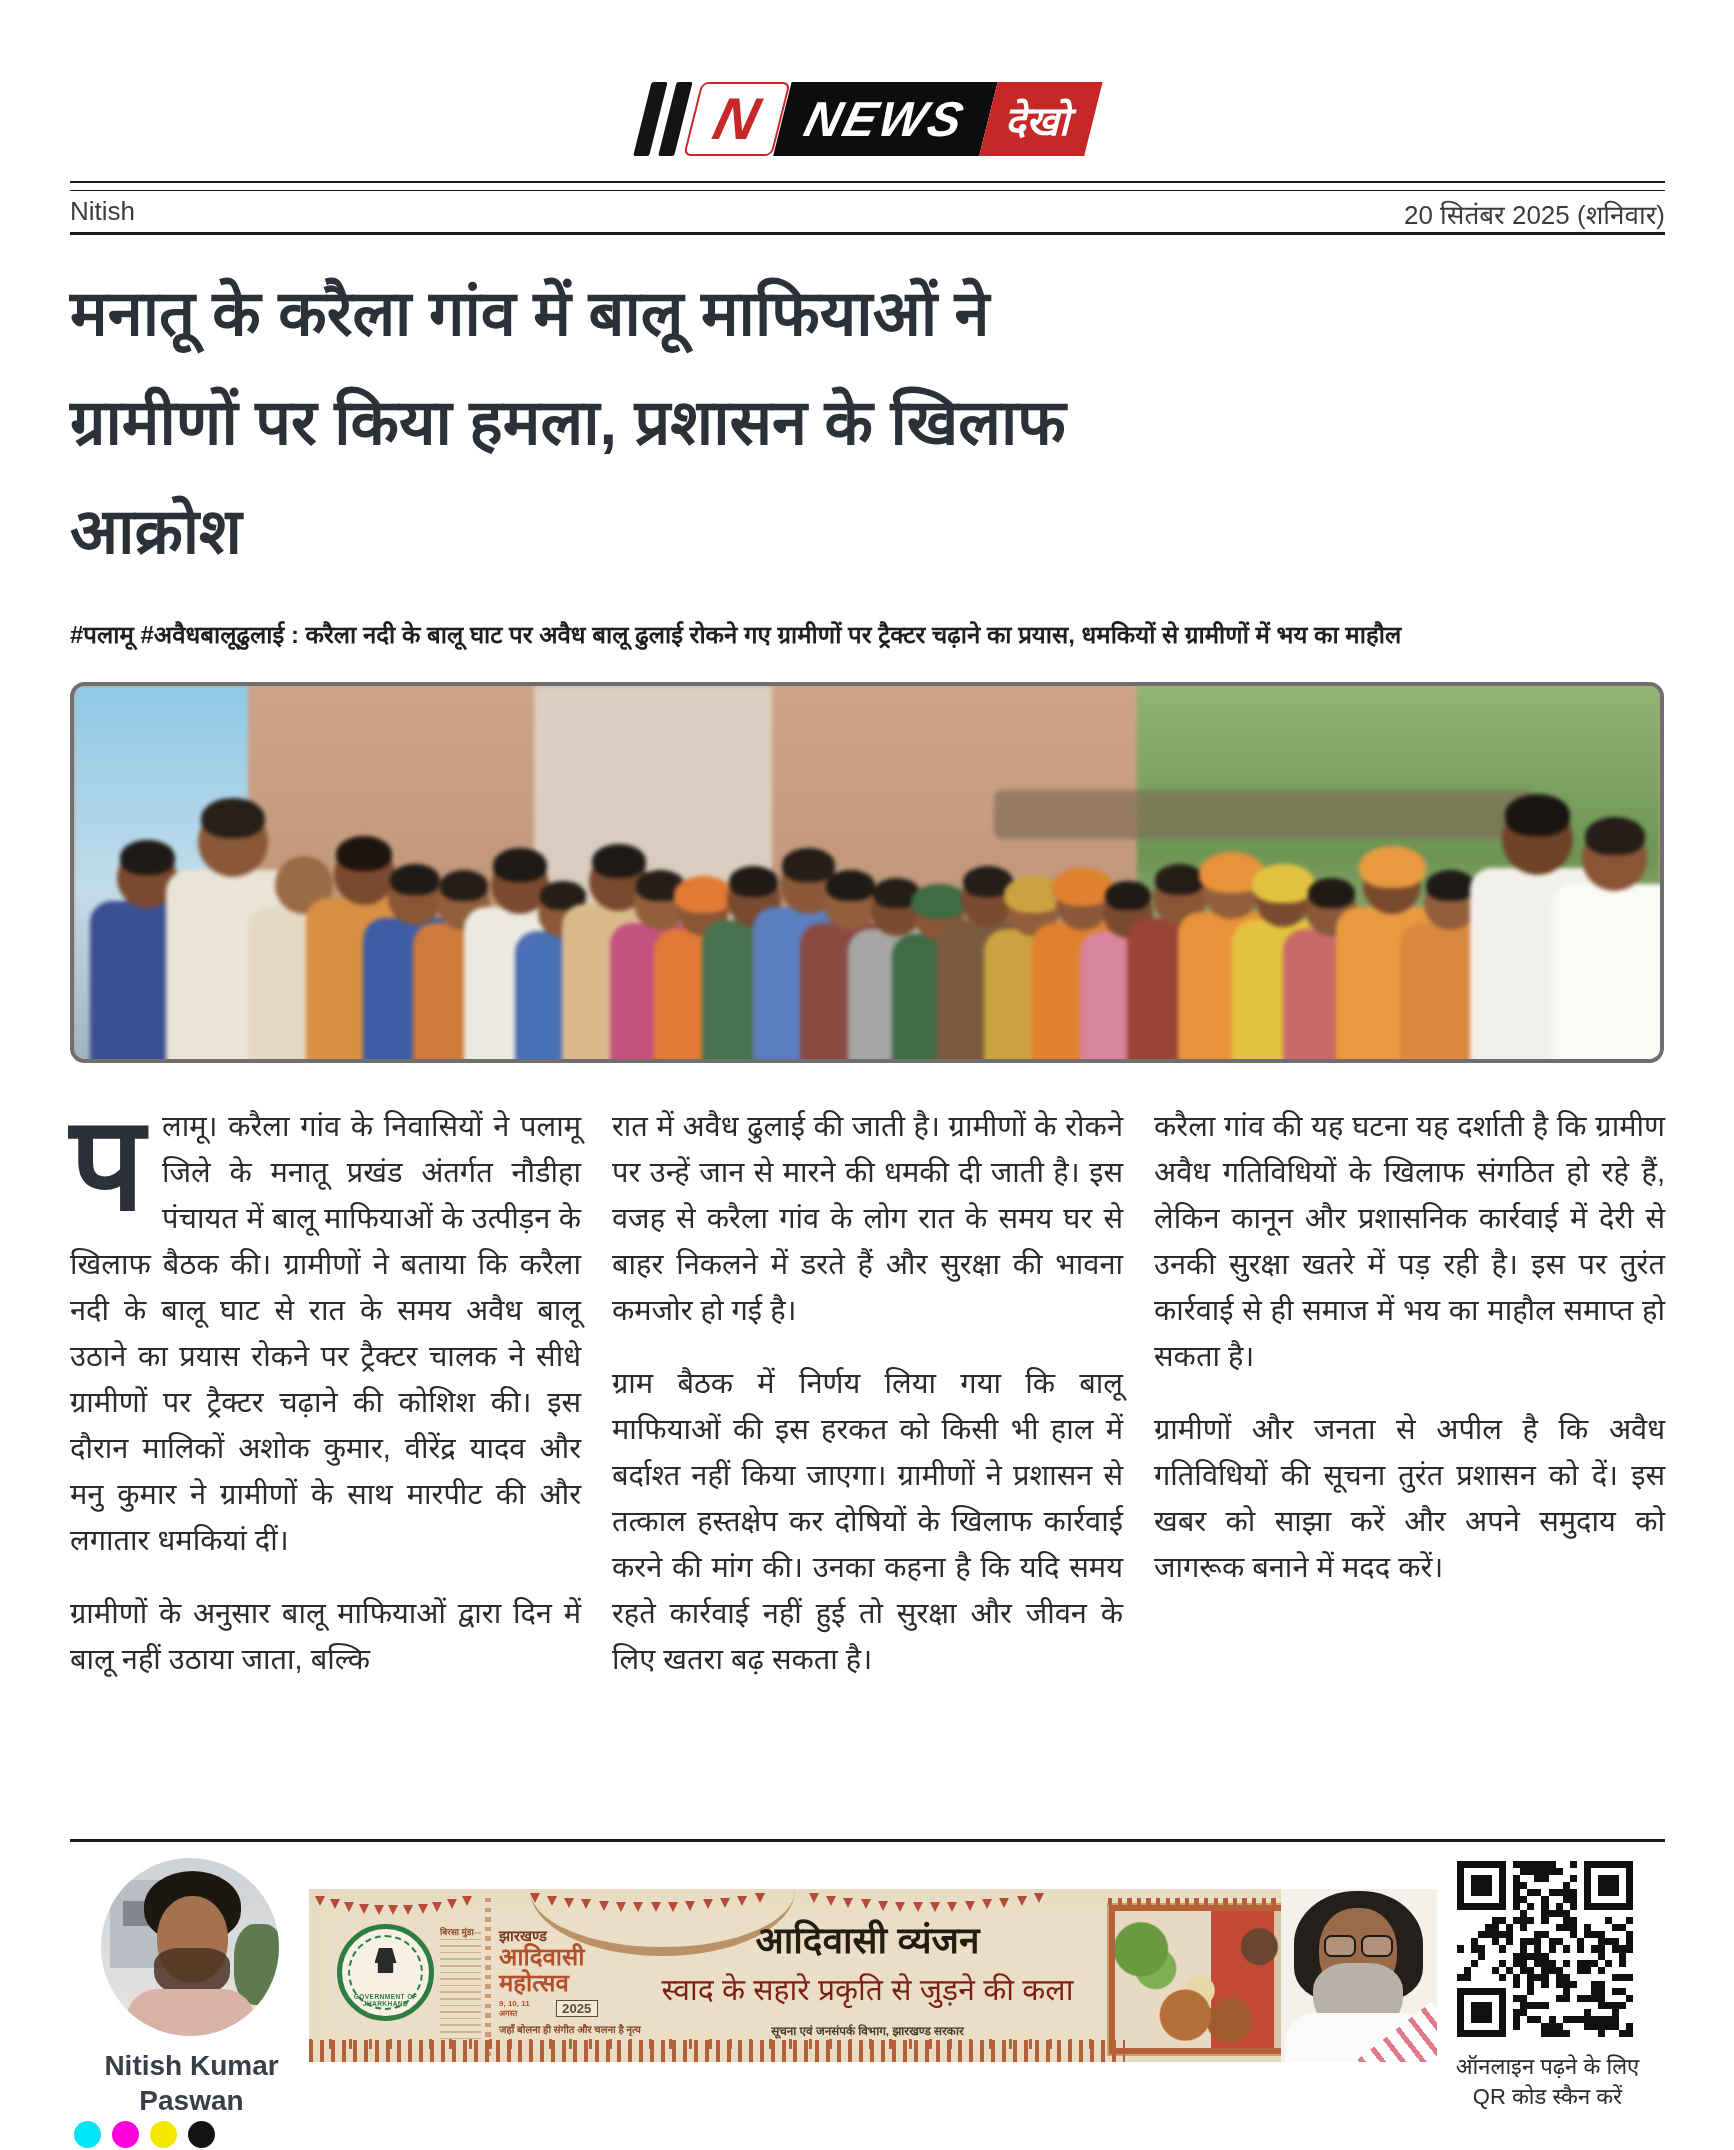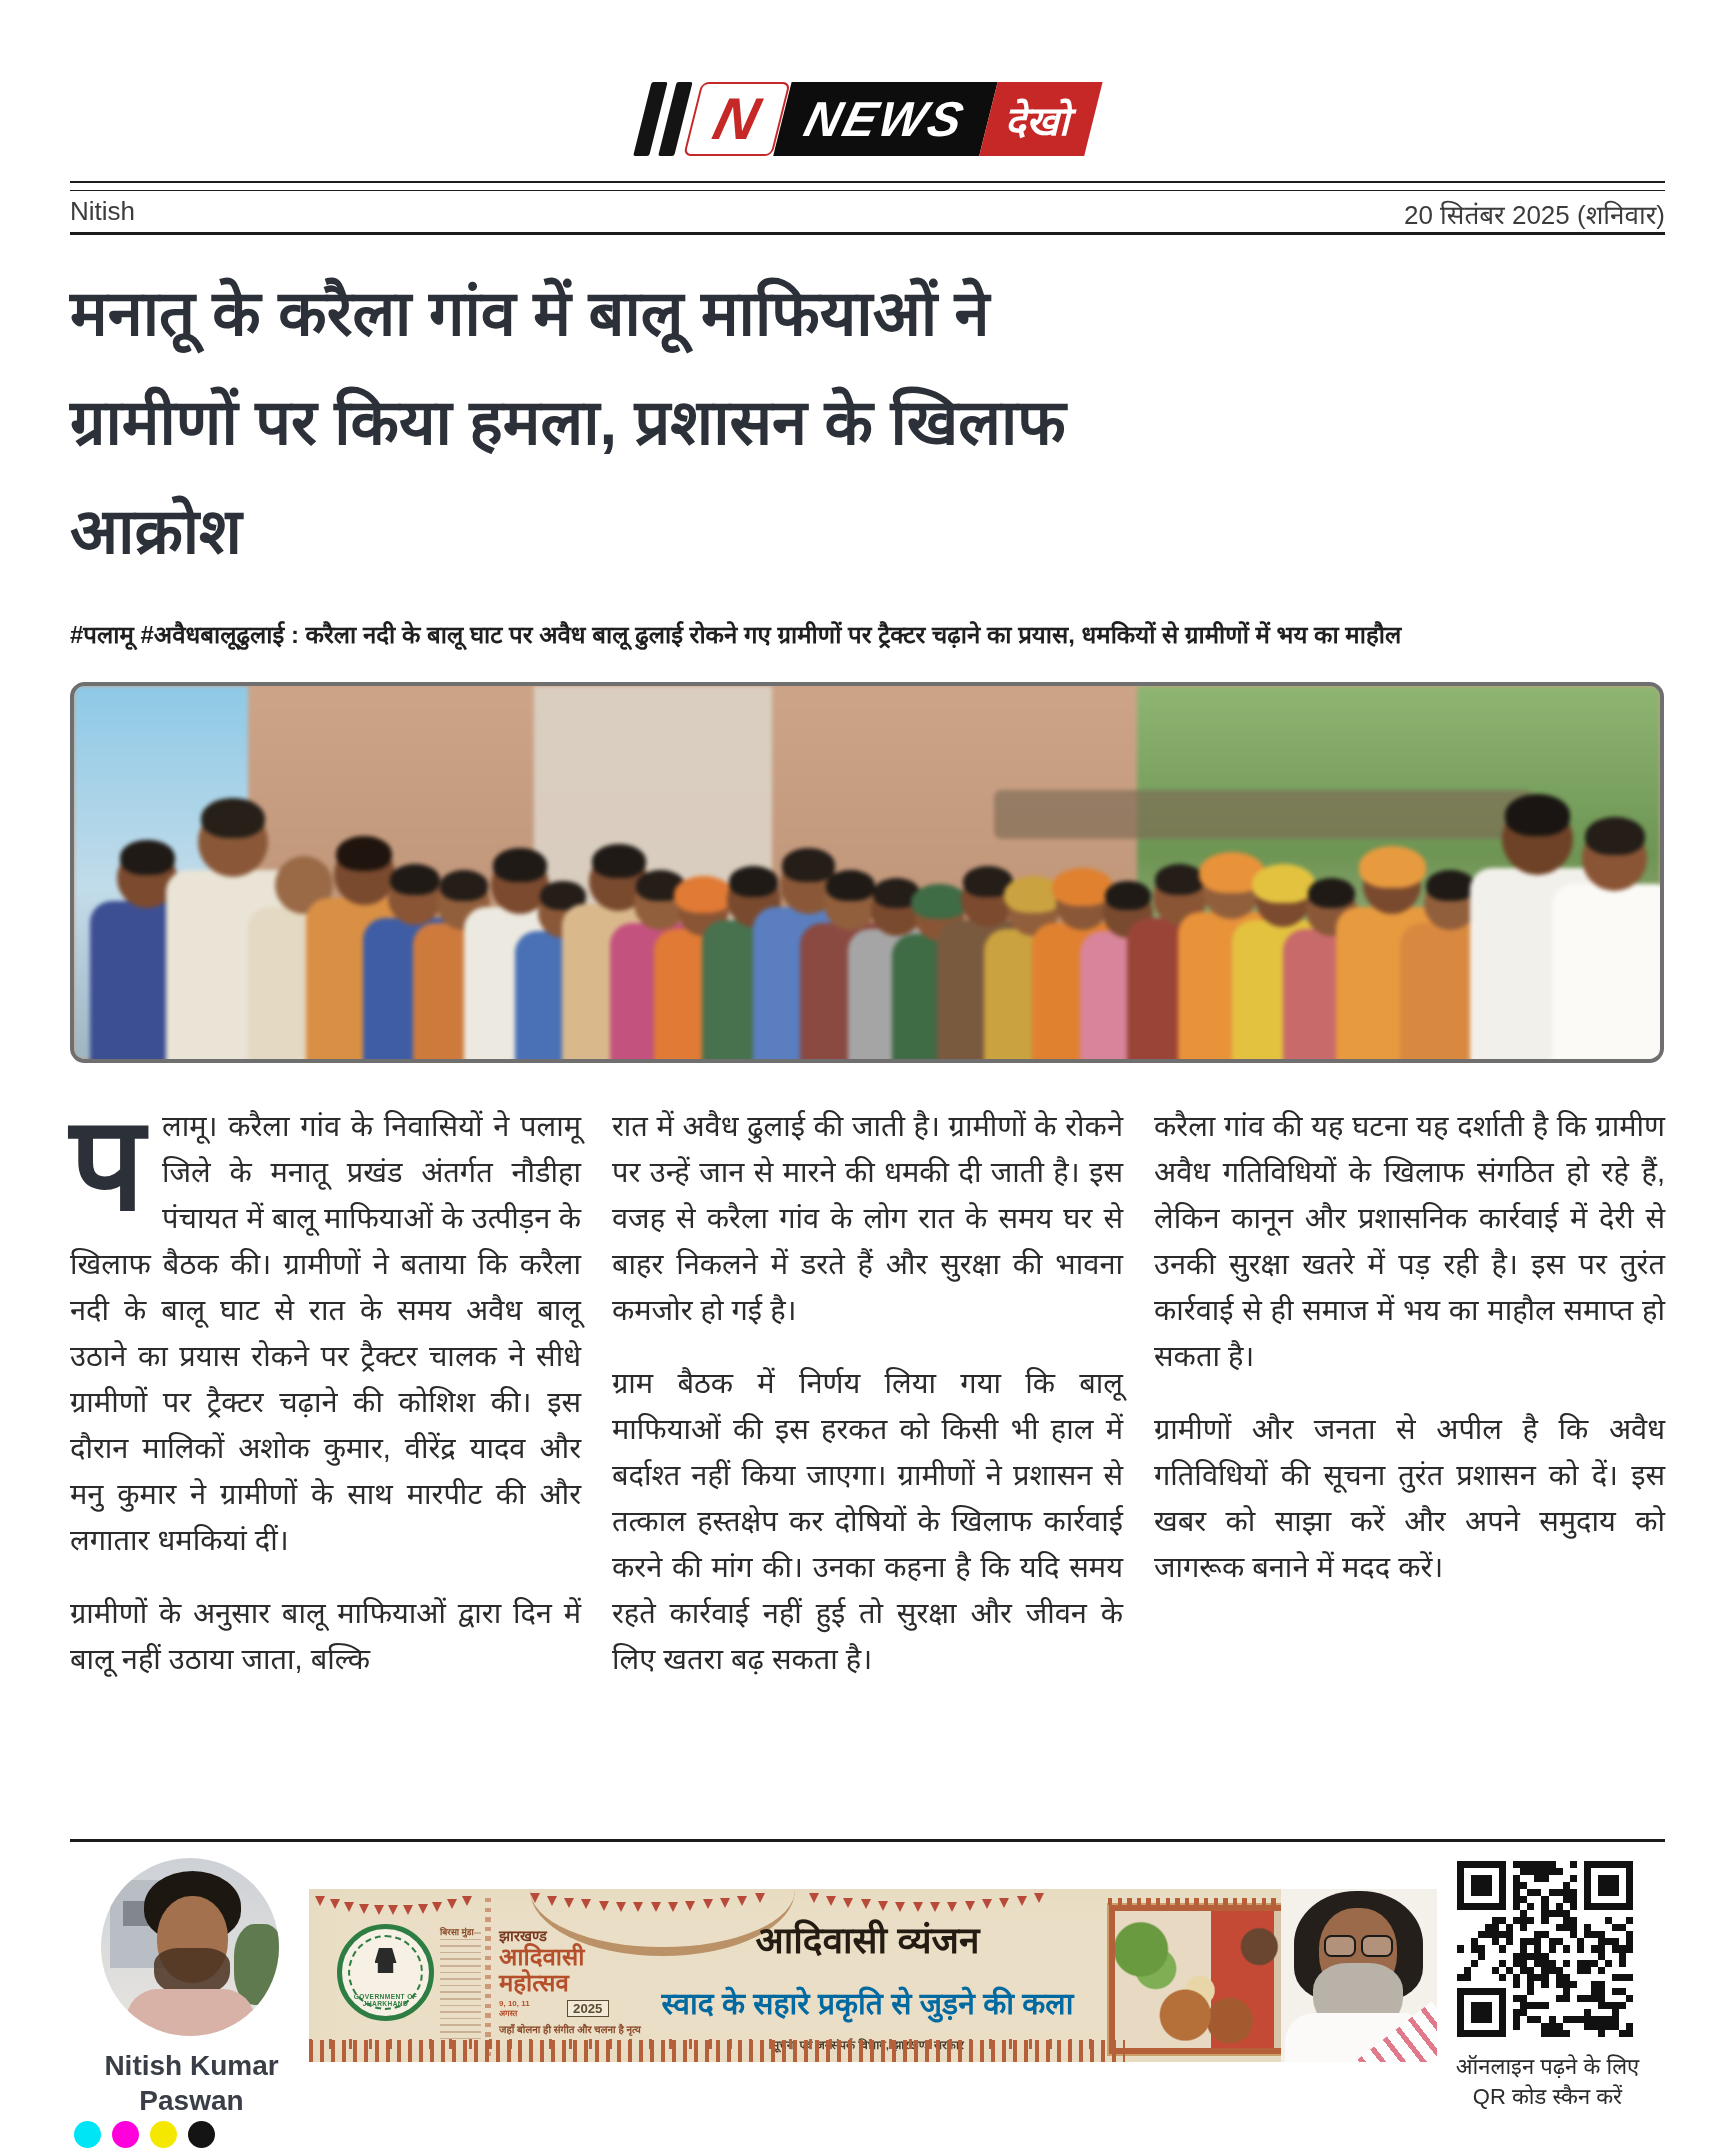--- a/index.html
+++ b/index.html
@@ -80,27 +80,27 @@
   .b-pillar{position:absolute;left:50%;top:19px;transform:translateX(-50%);width:22px;height:25px;background:#2a2a2a;
             clip-path:polygon(20% 0,80% 0,100% 60%,85% 60%,85% 100%,15% 100%,15% 60%,0 60%);}
   .b-emblem .gov{position:absolute;left:0;right:0;bottom:8.8px;text-align:center;font-size:6.6px;
                  font-weight:700;color:#2e7d43;letter-spacing:0.4px;}
   .b-news{position:absolute;left:131px;top:38px;width:41px;height:112px;
           background:repeating-linear-gradient(#0000 0 5.1px,#9a6a4a66 5.1px 6.6px);}
   .b-news .nh{position:relative;top:-2.9px;font-size:8.8px;font-weight:800;color:#8a4a2a;background:#eadfc6;}
   .b-fest{position:absolute;left:190px;top:40px;width:158px;line-height:1.05;}
   .b-state{font-size:14.7px;font-weight:700;color:#7a3a22;}
   .b-fest1,.b-fest2{font-size:24px;font-weight:800;color:#b5502c;}
-  .b-daterow{display:flex;align-items:center;gap:17px;margin-top:4.4px;}
+  .b-daterow{display:flex;align-items:center;gap:6px;margin-top:4.4px;}
   .b-dates{font-size:8px;font-weight:700;color:#b5502c;width:51px;line-height:1.2;}
   .b-year{font-size:13.2px;font-weight:800;color:#5c4c32;border:1.5px solid #5c4c32;padding:0.7px 5.1px;background:#f2ead6;}
   .b-tag{margin-top:5.9px;font-size:10px;font-weight:800;color:#8a4a2a;line-height:1.25;}
   .b-center{position:absolute;left:316px;width:485px;top:23.5px;text-align:center;}
   .b-title{font-size:37px;font-weight:800;color:#241c12;}
-  .b-sub{margin-top:18px;font-size:30px;font-weight:700;color:#0369a1;}
+  .b-sub{margin-top:4px;font-size:30px;font-weight:400;color:#7f1d1d;}
   .b-credit{margin-top:13.2px;font-size:11.8px;font-weight:600;color:#4a3a28;}
   .b-hand{position:absolute;left:221px;top:-13.2px;width:265px;height:71px;border:0;
           border-bottom:9.6px solid #b08050;border-radius:0 0 132px 132px / 0 0 66px 66px;opacity:.8;}
   .b-food{position:absolute;left:800px;top:16px;width:185px;height:137px;border:6.6px solid #b5603a;
           outline:2.2px solid #c9a06a;background:
             radial-gradient(circle at 14% 28%, #6a9a3f 0 14%, transparent 15%),
             radial-gradient(circle at 22% 42%, #7fae54 0 12%, transparent 13%),
             radial-gradient(circle at 38% 76%, #b5703a 0 16%, transparent 17%),
             radial-gradient(circle at 46% 58%, #e8d5a8 0 11%, transparent 12%),
             radial-gradient(circle at 62% 80%, #a35a2e 0 14%, transparent 15%),

